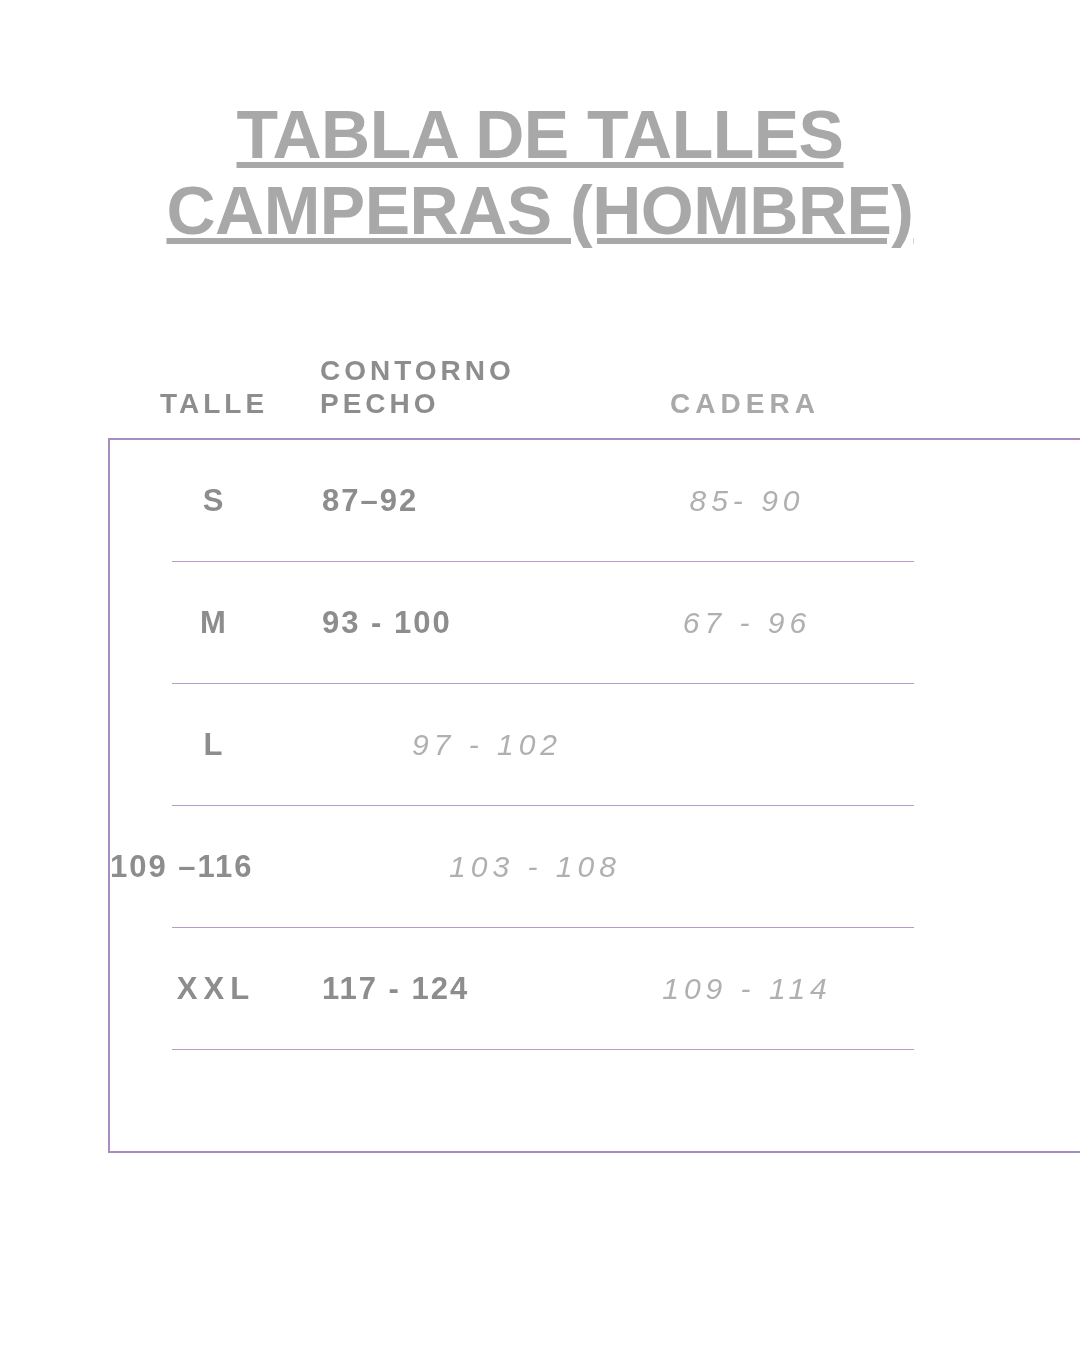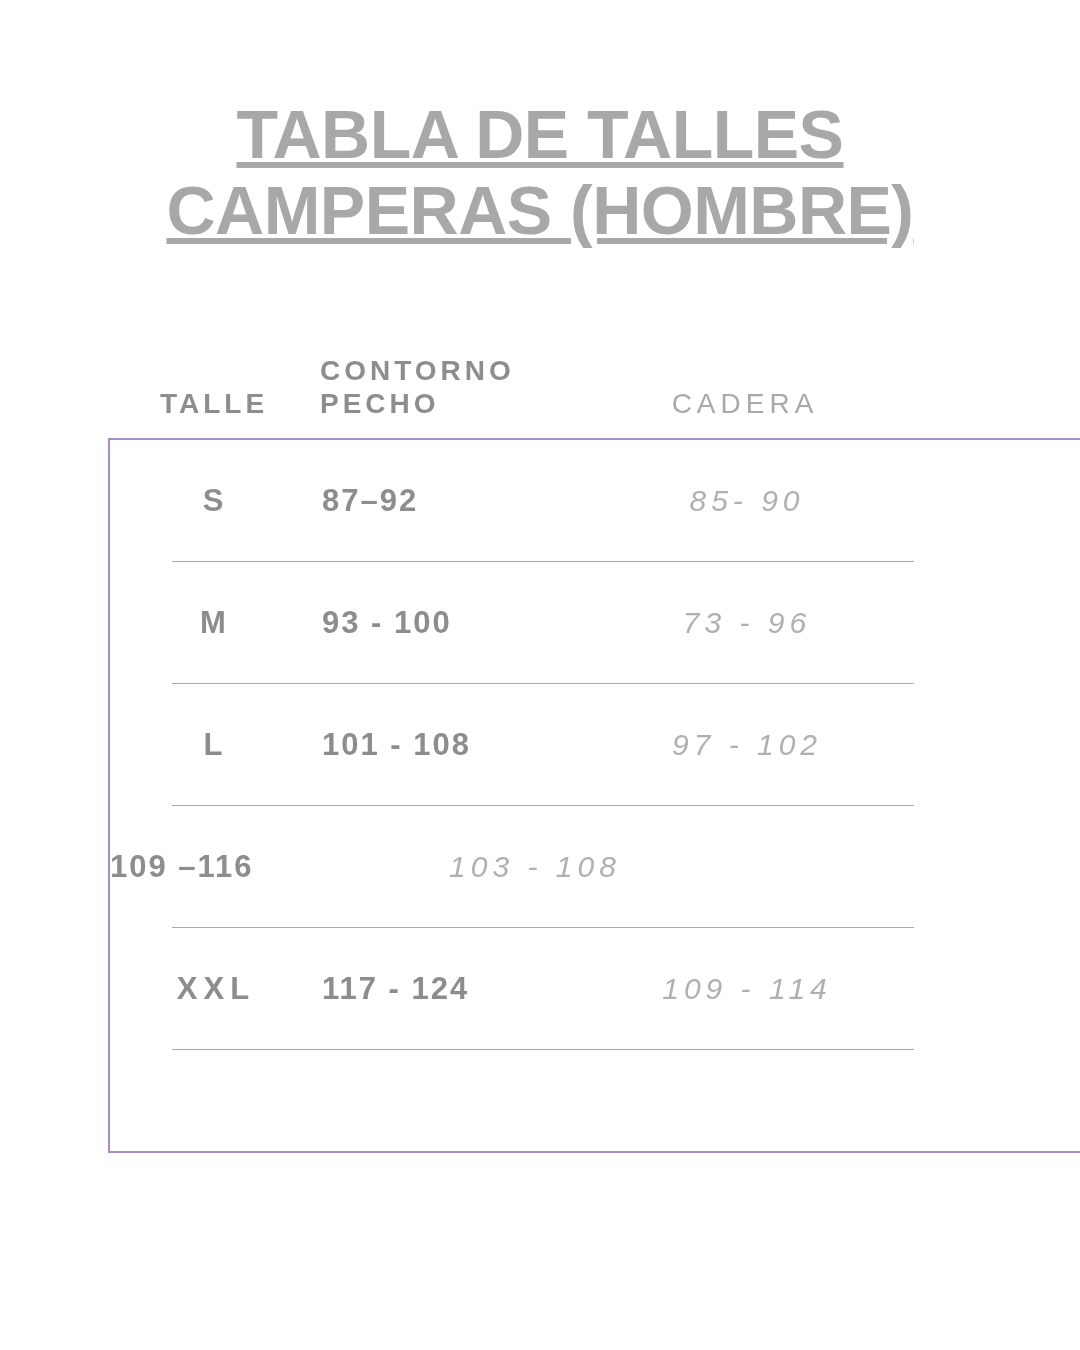--- a/index.html
+++ b/index.html
@@ -59,21 +59,21 @@
 
   .head-cell {
     font-size: 28px;
     font-weight: bold;
     letter-spacing: 4px;
     color: #8d8d8d;
     line-height: 1.18;
   }
   .head-cell.light {
     color: #a9a9a9;
-    font-weight: normal;
+    font-weight: bold;
     letter-spacing: 5px;
   }
 
   
   .box {
     position: relative;
     margin-top: 18px;
     border: 2px solid #a98cc0;
     border-right: none;
     width: 1010px;
@@ -149,27 +149,26 @@
         <div class="row">
           <div class="col-talle"><span class="cell size">S</span></div>
           <div class="col-pecho"><span class="cell">87–92</span></div>
           <div class="col-cadera"><span class="cell light">85- 90</span></div>
           <div class="sep"></div>
         </div>
 
         <div class="row">
           <div class="col-talle"><span class="cell size">M</span></div>
           <div class="col-pecho"><span class="cell">93 - 100</span></div>
-          <div class="col-cadera"><span class="cell light">73 - 96</span></div>
+          <div class="col-cadera"><span class="cell light">67 - 96</span></div>
           <div class="sep"></div>
         </div>
 
         <div class="row">
           <div class="col-talle"><span class="cell size">L</span></div>
-          <div class="col-pecho"><span class="cell">101 - 108</span></div>
           <div class="col-cadera"><span class="cell light">97 - 102</span></div>
           <div class="sep"></div>
         </div>
 
         <div class="row">
           <div class="col-pecho"><span class="cell">109 –116</span></div>
           <div class="col-cadera"><span class="cell light">103 - 108</span></div>
           <div class="sep"></div>
         </div>
 

